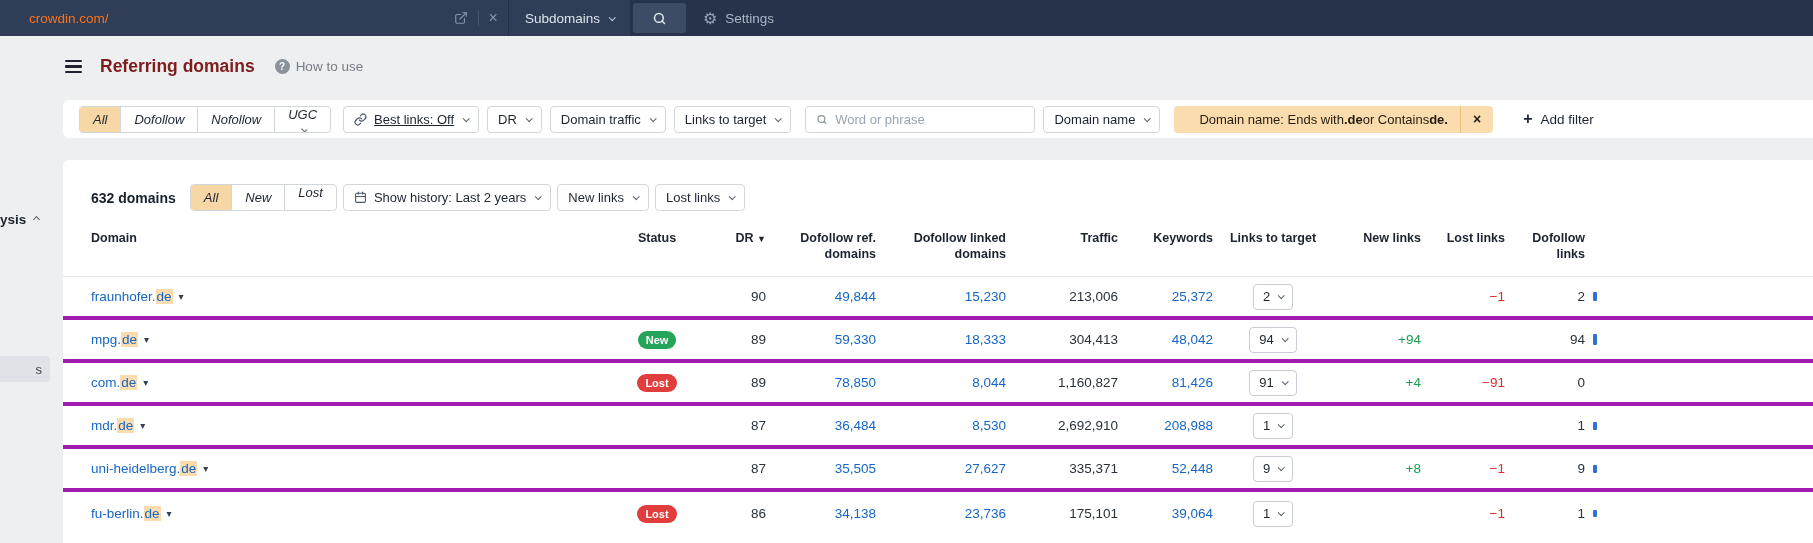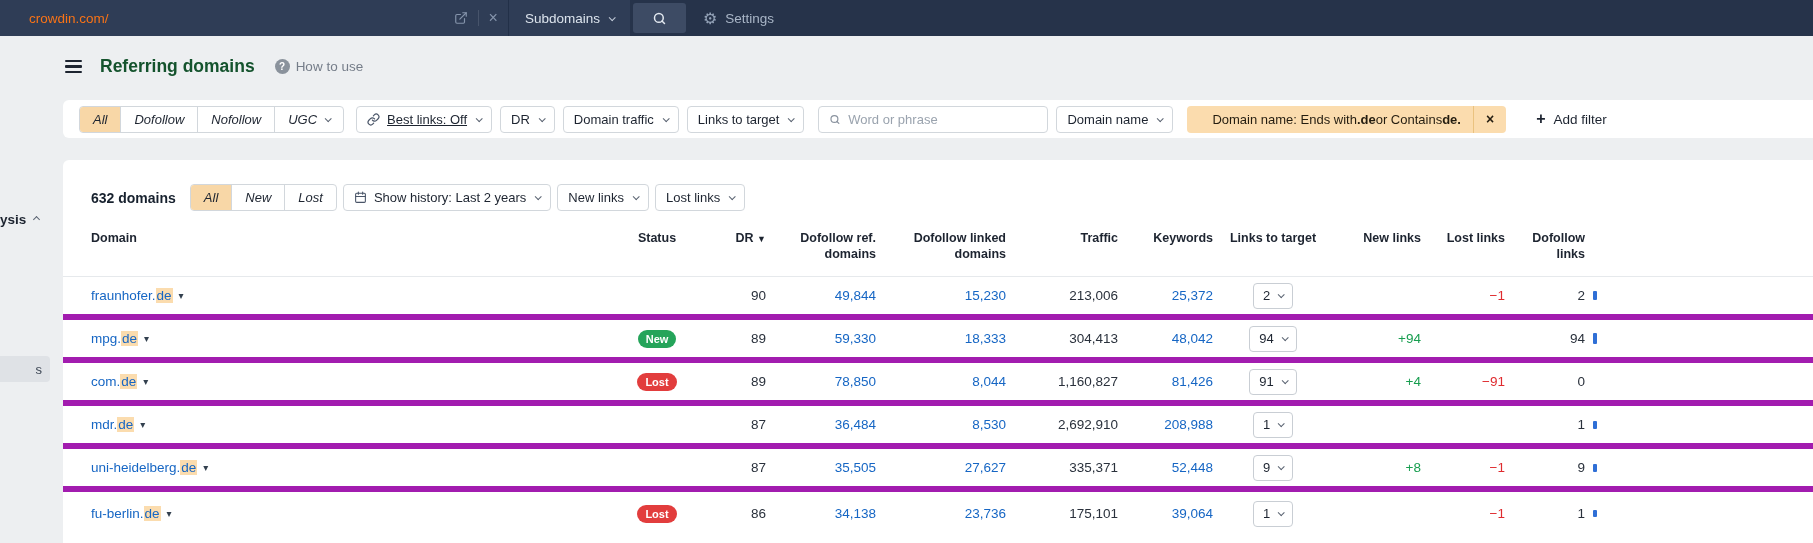--- a/index.html
+++ b/index.html
@@ -19,31 +19,31 @@
   .gear { font-size:16px; color:#93a2b7; }
 
   
   .side-frag1 { position:absolute; left:0; top:212px; display:flex; align-items:center; gap:6px; font-size:13.5px; font-weight:700; color:#1d2430; }
   .side-frag2 { position:absolute; left:0; top:356px; width:50px; height:26px; background:#dfe2e6; border-radius:0 4px 4px 0; display:flex; align-items:center; justify-content:flex-end; padding-right:8px; font-size:13px; color:#3c4654; }
 
   
   .page-header { position:absolute; left:63px; top:56px; display:flex; align-items:center; gap:14px; }
   .hamburger { display:flex; flex-direction:column; gap:3px; cursor:pointer; padding:4px 2px; }
   .hamburger i { display:block; width:17px; height:2.4px; background:#1d2430; border-radius:1px; }
-  .page-title { font-size:17.5px; font-weight:700; color:#14532d; margin-left:2px; }
+  .page-title { font-size:17.5px; font-weight:700; color:#7f1d1d; margin-left:2px; }
   .help { display:flex; align-items:center; gap:6px; color:#757d89; font-size:13.5px; cursor:pointer; margin-left:6px; }
   .help-circle { width:15px; height:15px; border-radius:50%; background:#8a929c; color:#fff; font-size:10px; font-weight:700; display:flex; align-items:center; justify-content:center; }
 
   
   .chev { display:inline-block; width:5px; height:5px; border:solid #5b6472; border-width:0 1.4px 1.4px 0; transform:rotate(45deg) translateY(-1px); margin-left:2px; }
   .chev.lite { border-color:#c2cbd8; }
   .btn { display:inline-flex; align-items:center; gap:7px; height:27px; padding:0 10px; background:#fff; border:1px solid #d2d7dc; border-radius:4px; font-size:13px; color:#1d2430; cursor:pointer; white-space:nowrap; }
   .seg { display:inline-flex; height:27px; border:1px solid #d2d7dc; border-radius:4px; overflow:hidden; background:#fff;font-style:italic; }
   .seg > span { display:inline-flex; align-items:center; gap:6px; padding:0 13px; font-size:13px; color:#1d2430; border-right:1px solid #d2d7dc; cursor:pointer; }
-  .seg > span:last-child { border-right:none; }
+  .seg > span:last-child { border-right:none;flex-direction:column; }
   .seg > span.active { background:#f8d7a7; }
 
   
   .filter-panel { position:absolute; left:63px; top:100px; right:0; height:38px; background:#fff; border-radius:6px 0 0 6px; display:flex; align-items:center; gap:8px; padding:0 16px; }
   .search-box { display:inline-flex; align-items:center; gap:7px; height:27px; width:230px; padding:5px 10px; border:1px solid #d2d7dc; border-radius:4px; background:#fff; }
   .search-box input { border:none; outline:none; font-size:13px; width:100%; font-family:"Liberation Sans",sans-serif; color:#1d2430; }
   .search-box input::placeholder { color:#9aa3ae; }
   .chip { display:inline-flex; align-items:stretch; height:27px; background:#fbdcae; border-radius:4px; overflow:hidden; margin-left:6px;padding-left:13px; }
   .chip-text { display:flex; align-items:center; padding:0 12px; font-size:13px; color:#241d10; white-space:nowrap; }
   .chip-text b { font-weight:700; }
@@ -56,21 +56,21 @@
   .toolbar { display:flex; align-items:center; gap:6px; padding:24px 28px 10px 28px; }
   .count { font-size:14px; font-weight:700; margin-right:8px; }
 
   .trow { display:grid; grid-template-columns:1fr 90px 64px 110px 130px 112px 95px 120px 88px 84px 80px 30px 170px; align-items:center; padding:0 28px; }
   .thead { margin-top:10px; min-height:46px; align-items:start; border-bottom:1px solid #e6e9ec; padding-bottom:8px; }
   .th { font-size:12.5px; font-weight:700; color:#1d2430; line-height:1.25; text-align:right; }
   .th.left { text-align:left; }
   .th.center { text-align:center; }
   .sort-caret { font-size:9px; color:#1d2430; }
 
-  .row { height:43px; border-bottom:6px solid #a21caf; }
+  .row { height:43px; border-bottom:4px solid #a21caf; }
   .row:last-child { border-bottom:none; }
   .td { font-size:13.5px; text-align:right; color:#2a313c; }
   .td.left { text-align:left; }
   .td.center { text-align:center; }
   .blue { color:#1666c4; text-decoration:none; cursor:pointer; }
   .green { color:#189e50; }
   .red { color:#df2b2f; }
   .domain-cell { display:flex; align-items:center; gap:6px; }
   .domain-link { font-size:13.5px; color:#1666c4; text-decoration:none; cursor:pointer; }
   .hl { background:#fbdcae; color:#1666c4; padding:0 1px; }

